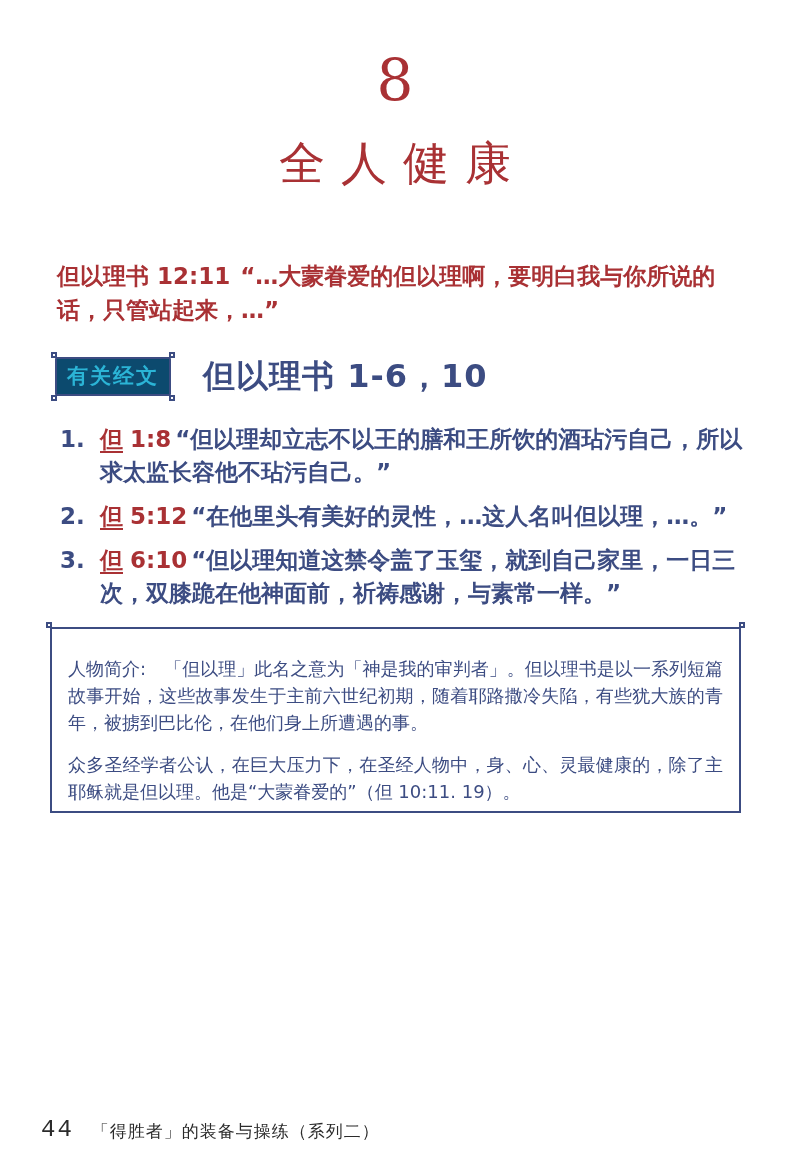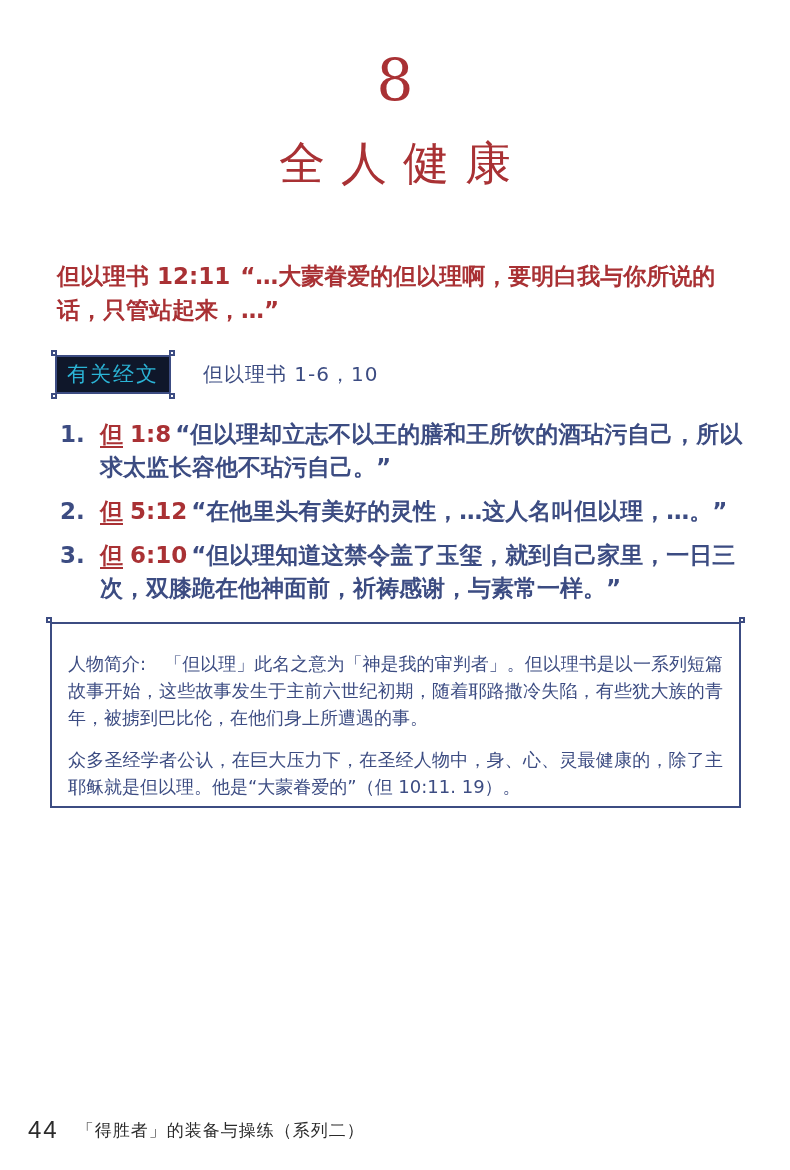--- a/index.html
+++ b/index.html
@@ -51,39 +51,39 @@
     margin:28px 44px 0 55px;
   }
   .section-row.theme{margin-top:30px;}
   .label-frame{
     position:relative;
     display:inline-block;
     border:2px solid var(--navy);
     border-radius:2px;
     padding:3px 10px 4px;
     font-size:21px;
-    font-weight:normal;
+    font-weight:bold;
     color:var(--cyan);
     letter-spacing:2px;
-    background:#0f172a;
+    background:#0c4a6e;
   }
   .corn{
     position:absolute;
     width:6px;height:6px;
     border:2px solid var(--navy);
     background:#fff;
   }
   .corn.tl{top:-7px;left:-6px;}
   .corn.tr{top:-7px;right:-6px;}
   .corn.bl{bottom:-7px;left:-6px;}
   .corn.br{bottom:-7px;right:-6px;}
   .section-text{
     margin-left:32px;
-    font-size:20px;
-    font-weight:normal;
+    font-size:32px;
+    font-weight:bold;
     color:var(--navy);
     letter-spacing:1px;
   }
   .verse-list{
     margin:24px 44px 0 60px;
     list-style:none;
   }
   .verse-item{
     display:flex;
     margin-bottom:11px;
@@ -116,25 +116,25 @@
   .bio-box p{
     font-size:18px;
     line-height:27px;
     color:var(--navy);
     margin:15px 0 14px;
     text-align:justify;
   }
   .bio-box p:last-child{margin-bottom:0;}
   .footer{
     position:absolute;
-    left:28px;
+    left:41px;
     top:1116px;
     display:flex;
-    align-items:center;
-    font-family:Liberation Sans, sans-serif;
+    align-items:flex-end;
+    font-family:Liberation Mono, monospace;
     color:var(--footer);
   }
   .page-num{font-size:24px;letter-spacing:2px;}
   .book-title{font-size:17px;margin-left:18px;letter-spacing:1px;}
 </style>
 </head>
 <body>
 
 <div class="page">
 

